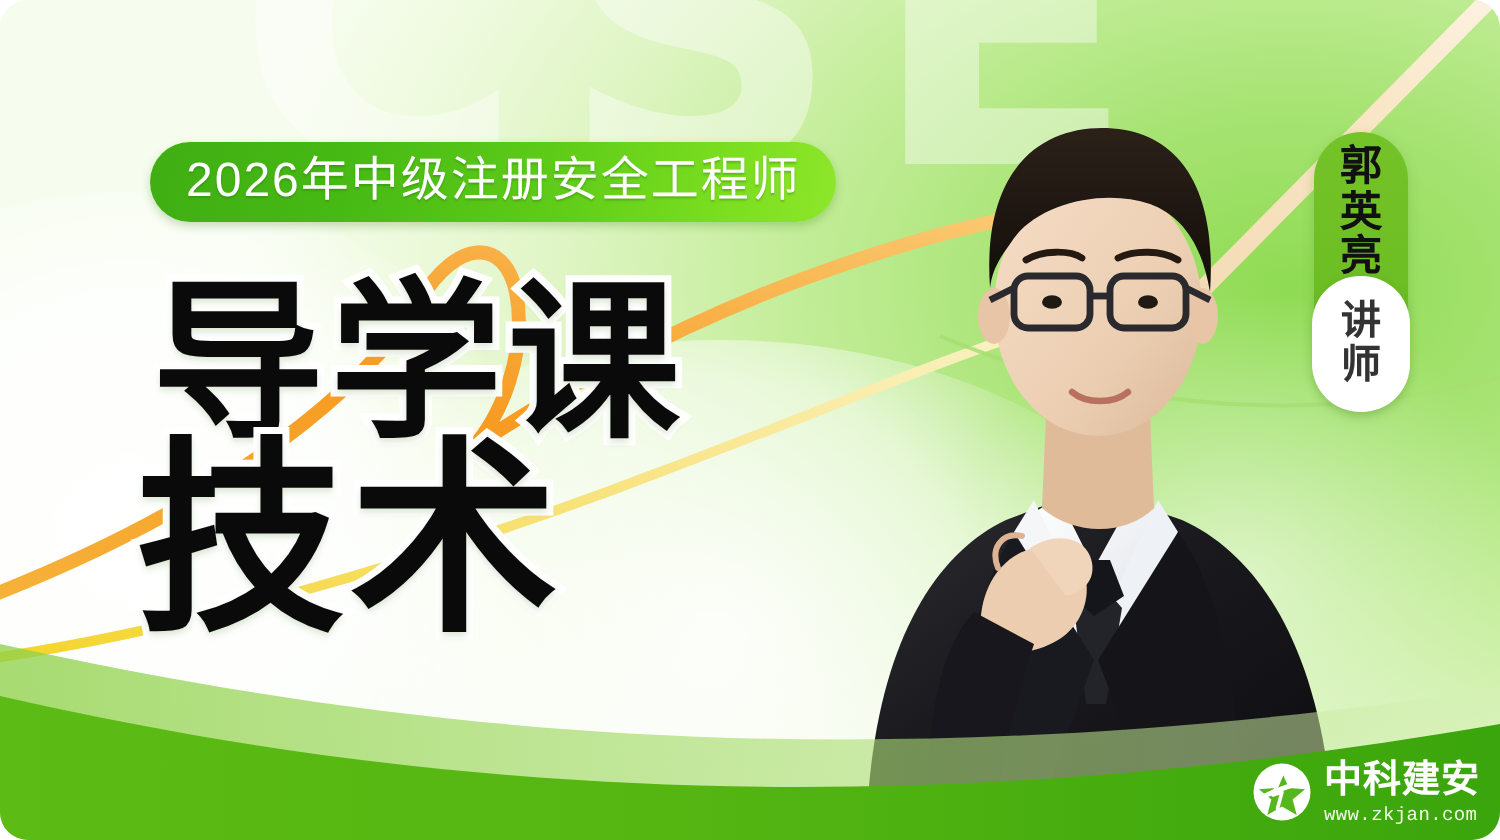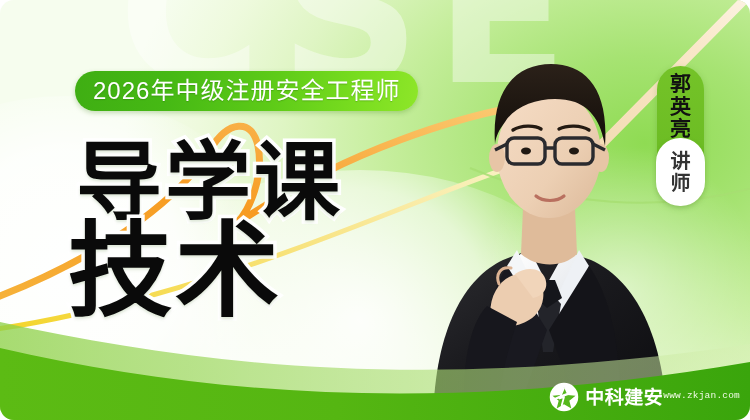--- a/index.html
+++ b/index.html
@@ -99,21 +99,21 @@
     display:flex;flex-direction:column;align-items:center;justify-content:center;
     color:#333;font-size:20px;font-weight:600;line-height:1.12;
   }
 
   
   .brand{
     position:absolute;right:10px;bottom:8px;
     display:flex;align-items:center;gap:6px;
   }
   .brand-mark{width:30px;height:30px;flex:0 0 30px;}
-  .brand-txt{display:flex;flex-direction:row;line-height:1;}
+  .brand-txt{display:flex;flex-direction:column;line-height:1;}
   .brand-name{
     color:#fff;font-size:19px;font-weight:700;letter-spacing:.5px;white-space:nowrap;
   }
   .brand-url{
     color:#f0fae6;font-size:9.5px;font-weight:400;letter-spacing:.2px;
     margin-top:3px;white-space:nowrap;
     font-family:Liberation Mono, monospace;
   }
 </style>
 </head>

